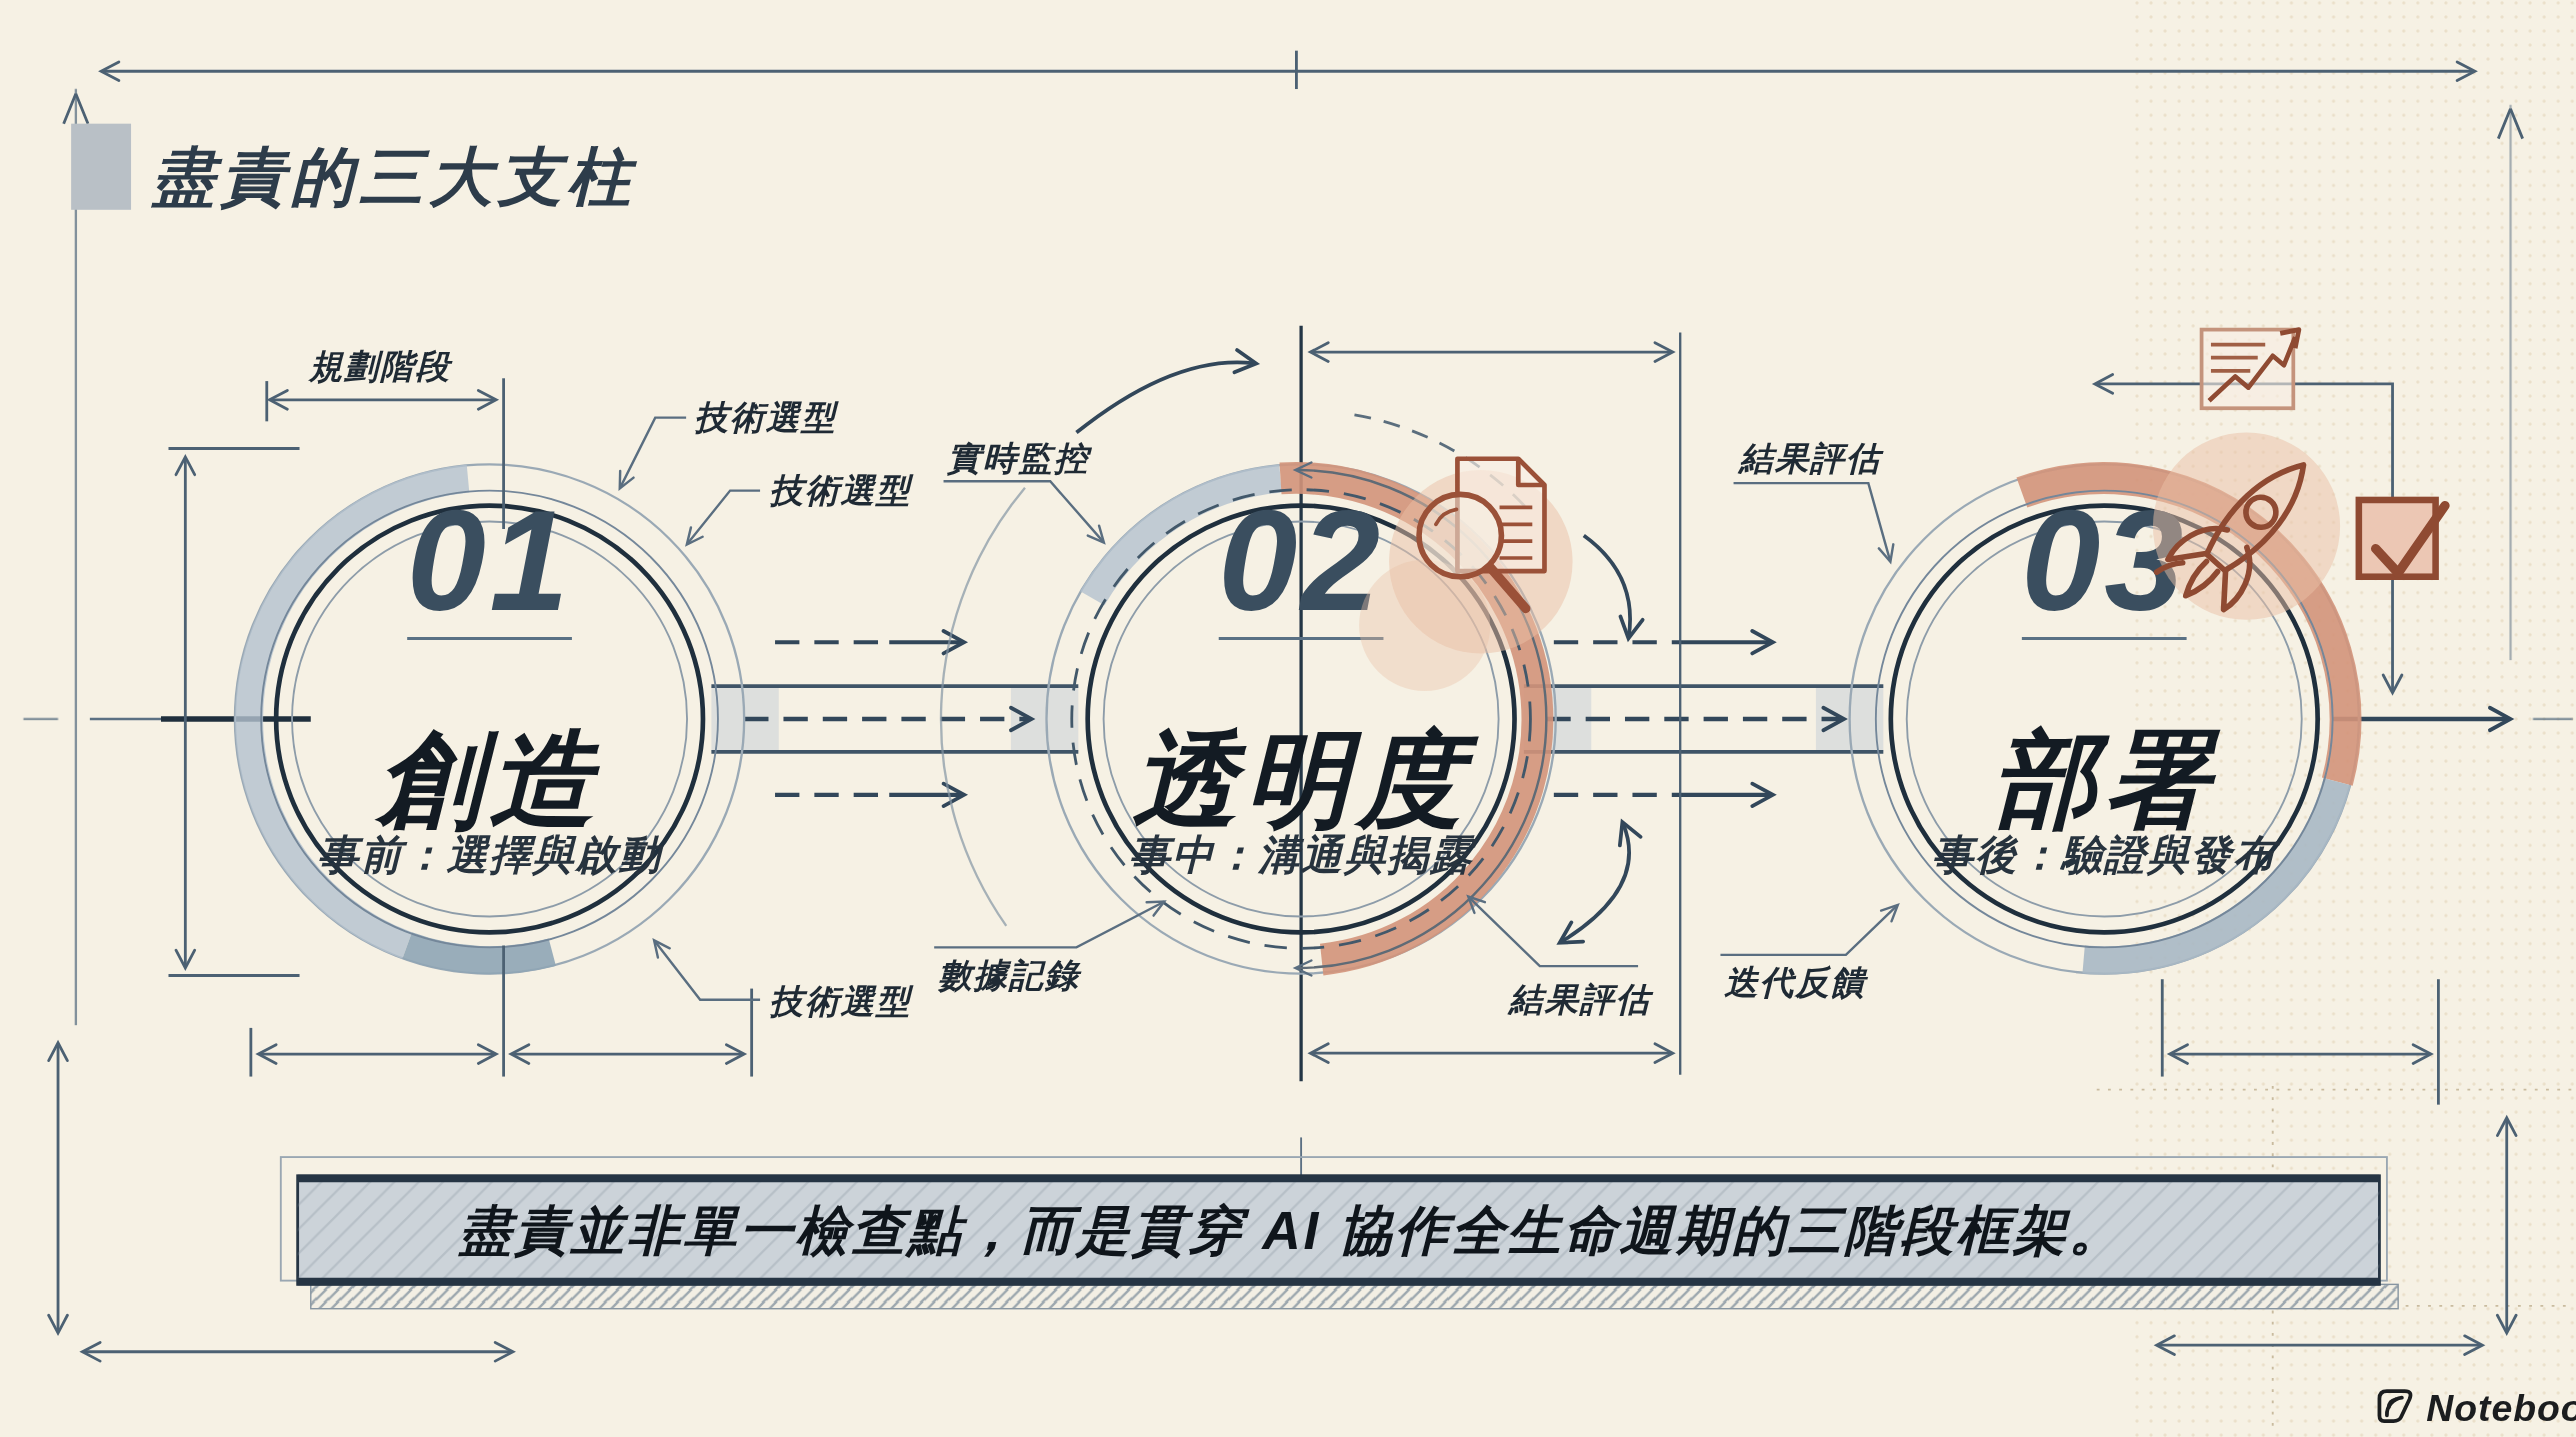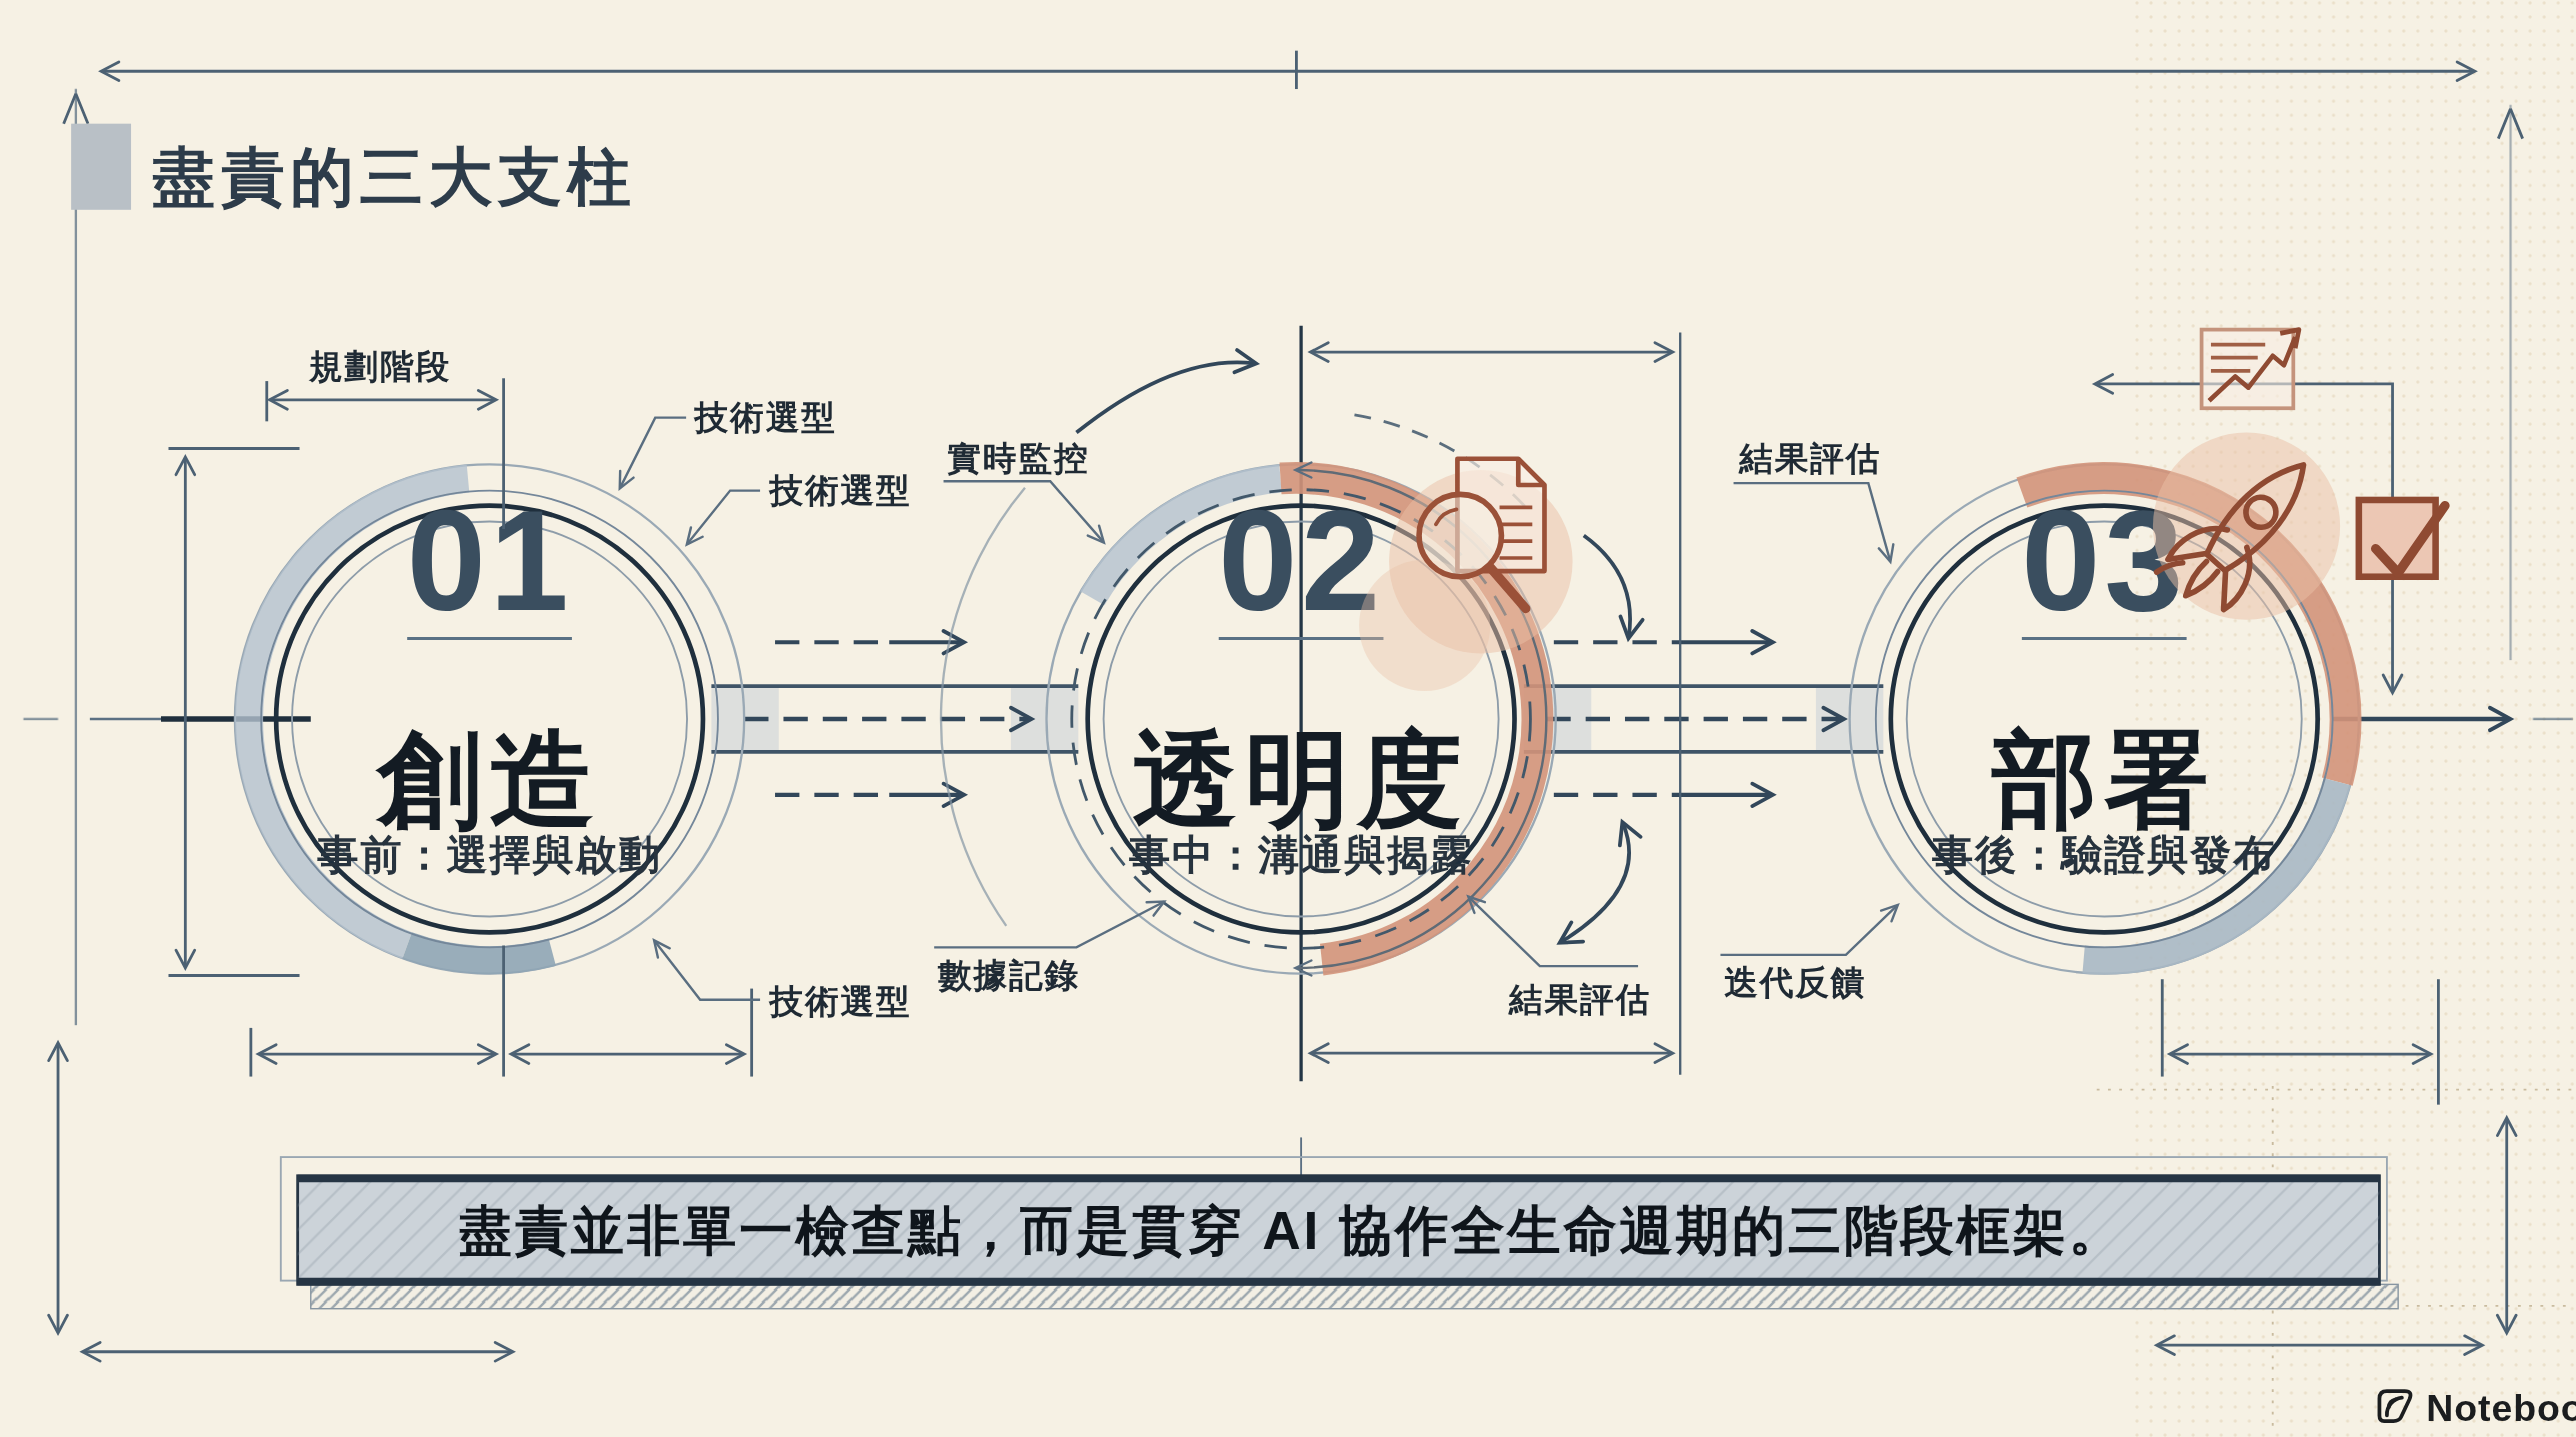--- a/index.html
+++ b/index.html
@@ -1,16 +1,16 @@
 <!DOCTYPE html>
 <html style="font-size:15px"><head>
 <meta charset="utf-8">
 <style>
   html,body{margin:0;padding:0;background:#e9e4d5;}
-  .stage{width:2576px;height:1438px;position:relative;background:#f6f1e4;overflow:hidden;}
+  .stage{width:2576px;height:1438px;position:relative;background:#f6f1e4;overflow:hidden;font-style:italic;}
   svg{display:block;}
   text{font-family:"Liberation Sans","DejaVu Sans",sans-serif;}
   .t-title{font-size:68px;font-weight:700;fill:#2d3c4a;letter-spacing:6px;}
   .t-num{font-size:152px;font-weight:700;fill:#3a4e5f;letter-spacing:4px;}
   .t-name{font-size:112px;font-weight:600;fill:#131b23;letter-spacing:8px;}
   .t-sub{font-size:44px;font-weight:600;fill:#27333e;letter-spacing:2px;}
   .t-lab{font-size:36px;font-weight:600;fill:#1f2a34;letter-spacing:2px;}
   .t-banner{font-size:57px;font-weight:700;fill:#0f151b;letter-spacing:3px;}
   .t-mark{font-size:40px;font-weight:600;fill:#1b1d1f;letter-spacing:1px;}
 </style>

